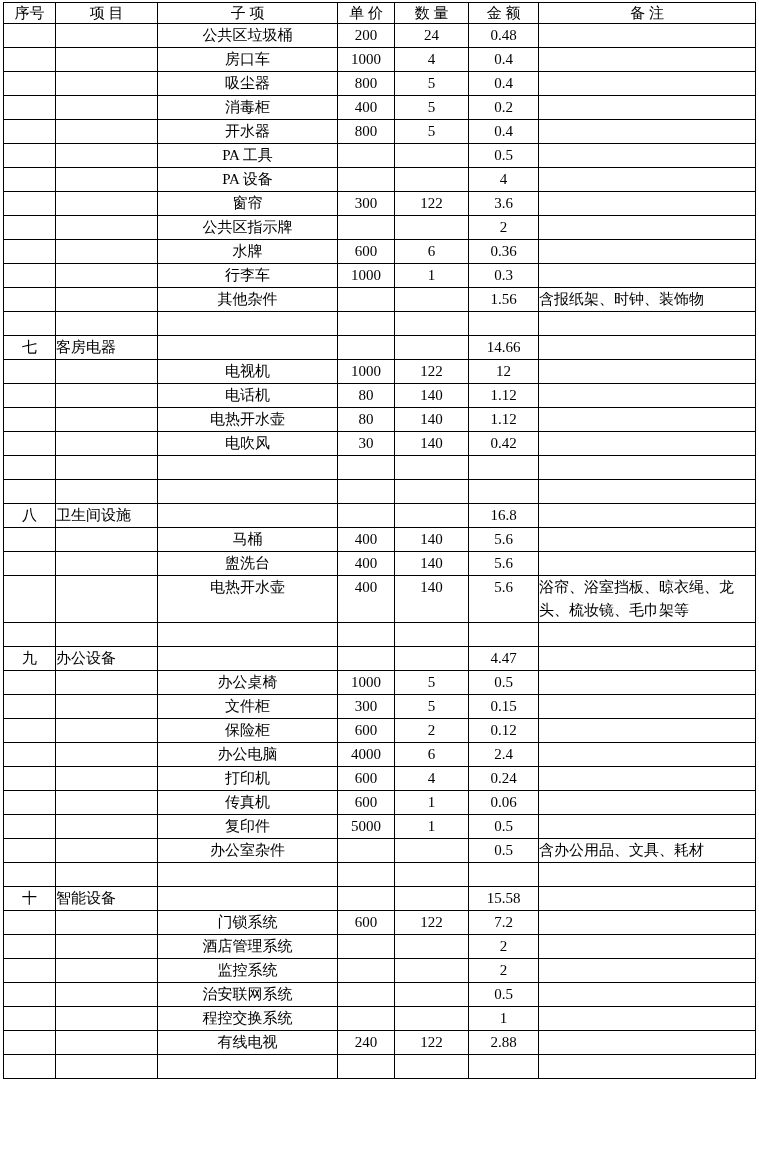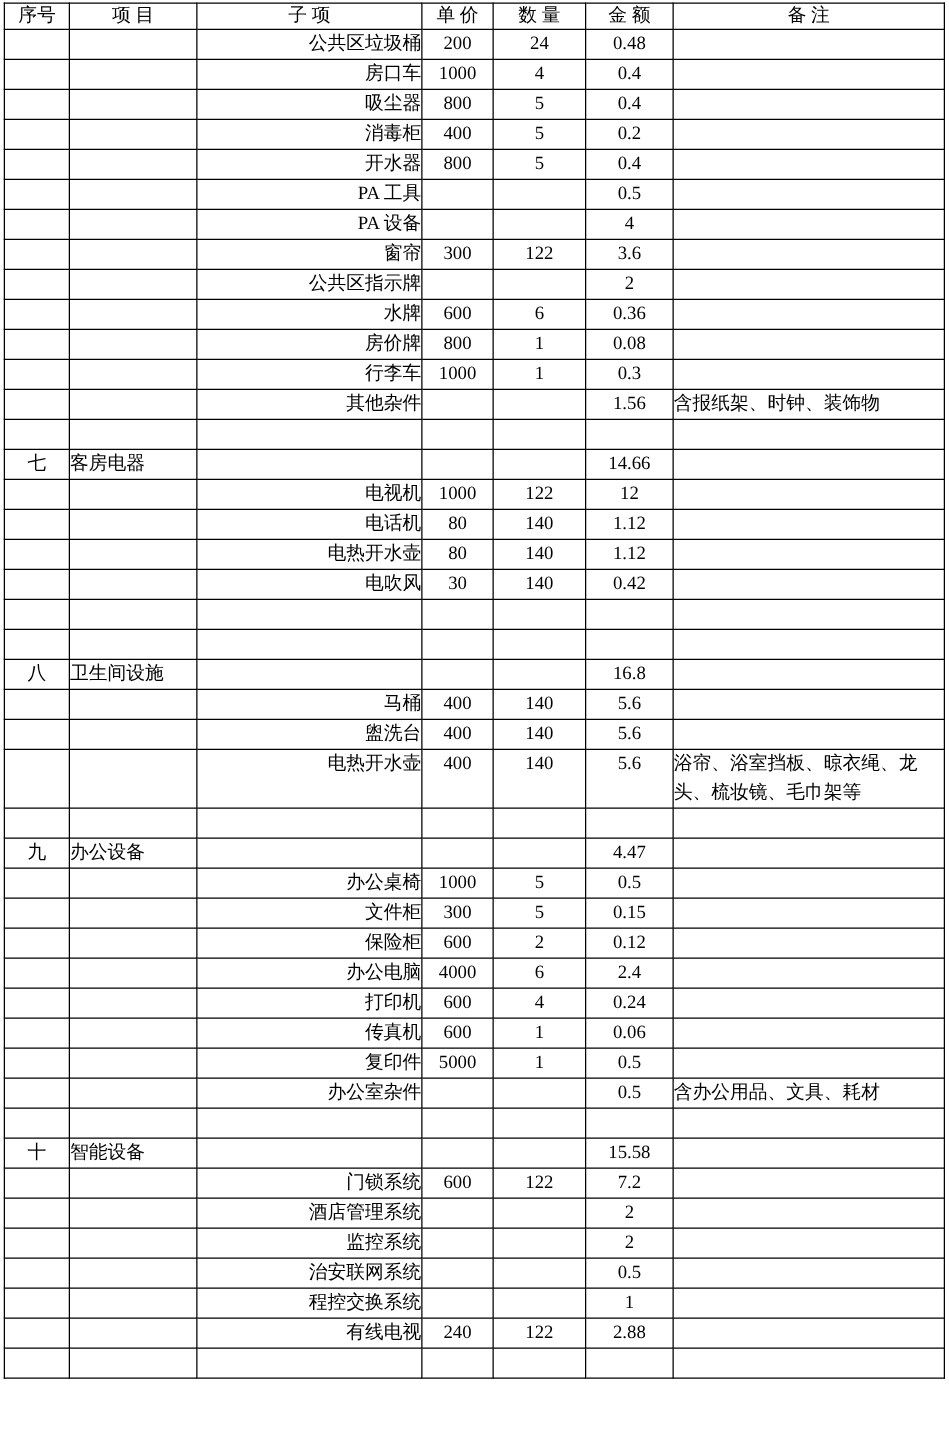--- a/index.html
+++ b/index.html
@@ -46,21 +46,21 @@
   col.c-no       { width: 52px; }
   col.c-item     { width: 102px; }
   col.c-subitem  { width: 180px; }
   col.c-price    { width: 57px; }
   col.c-qty      { width: 74px; }
   col.c-amount   { width: 70px; }
   col.c-note     { width: 217px; }
 
   td.cell-no      { text-align: center; }
   td.cell-item    { text-align: left; padding-left: 8px; }
-  td.cell-subitem { text-align: right; padding-left: 10px; }
+  td.cell-subitem { text-align: center; padding-left: 10px; }
   td.cell-price   { text-align: center; }
   td.cell-qty     { text-align: center; }
   td.cell-amount  { text-align: center; }
   td.cell-note    { text-align: left; padding-left: 7px; padding-right: 4px; }
 </style>
 </head>
 <body>
 
 <div class="page">
   <table class="budget">
@@ -171,29 +171,20 @@
     <td class="cell-item"></td>
     <td class="cell-subitem">水牌</td>
     <td class="cell-price">600</td>
     <td class="cell-qty">6</td>
     <td class="cell-amount">0.36</td>
     <td class="cell-note"></td>
   </tr>
         <tr>
     <td class="cell-no"></td>
     <td class="cell-item"></td>
-    <td class="cell-subitem">房价牌</td>
-    <td class="cell-price">800</td>
-    <td class="cell-qty">1</td>
-    <td class="cell-amount">0.08</td>
-    <td class="cell-note"></td>
-  </tr>
-        <tr>
-    <td class="cell-no"></td>
-    <td class="cell-item"></td>
     <td class="cell-subitem">行李车</td>
     <td class="cell-price">1000</td>
     <td class="cell-qty">1</td>
     <td class="cell-amount">0.3</td>
     <td class="cell-note"></td>
   </tr>
         <tr>
     <td class="cell-no"></td>
     <td class="cell-item"></td>
     <td class="cell-subitem">其他杂件</td>

